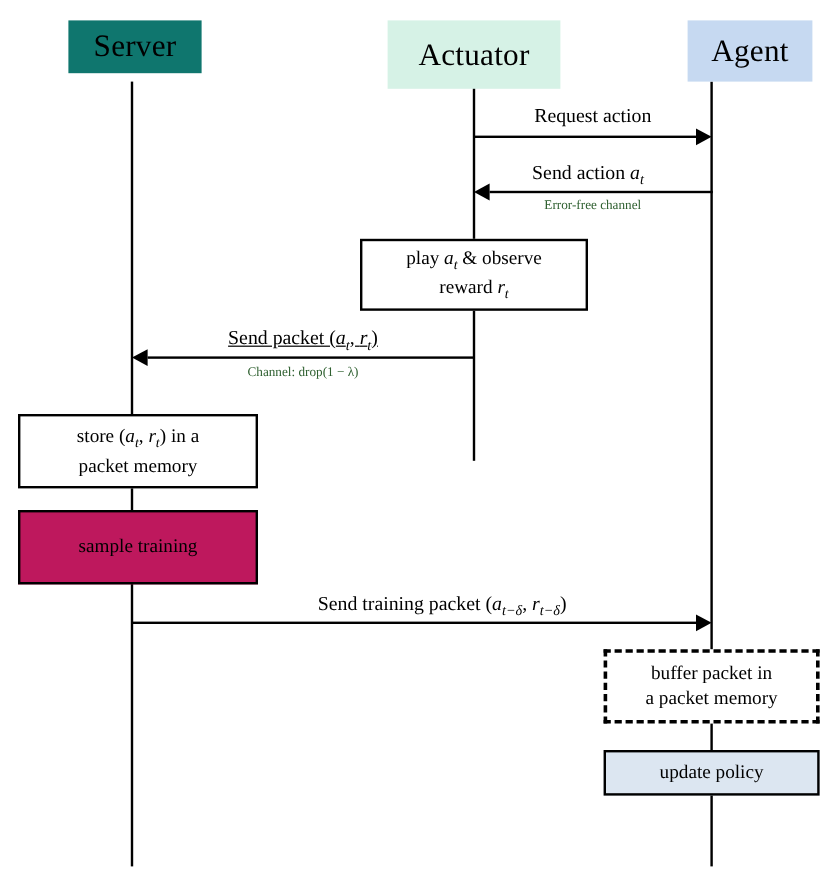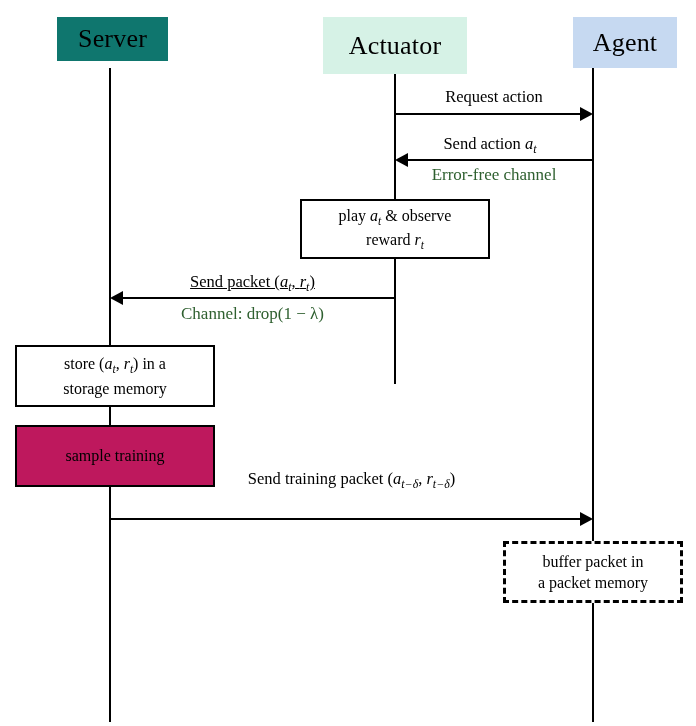--- a/index.html
+++ b/index.html
@@ -82,21 +82,21 @@
   .msg-label {
     position: absolute;
     text-align: center;
     font-size: 16.5px;
     line-height: 1.2;
     white-space: nowrap;
   }
   .msg-sublabel {
     position: absolute;
     text-align: center;
-    font-size: 17px;
+    font-size: 11px;
     line-height: 1.2;
     white-space: nowrap;
     color: #2f6030;
   }
 
   
   .mi { font-style: italic; font-family: "Liberation Serif","DejaVu Serif",serif; }
   .sub {
     font-size: 0.72em;
     vertical-align: sub;
@@ -149,32 +149,35 @@
     <span>Send packet (<span class="mi">a<span class="sub">t</span></span>, <span class="mi">r<span class="sub">t</span></span>)</span>
   </div>
   <div class="msg" style="left:123px; top:297px; width:272px;"></div>
   <div class="arrowhead left" style="left:110px; top:291px;"></div>
   <div class="msg-sublabel" style="left:110px; top:304px; width:285px;">
     <span>Channel: drop(1 − λ)</span>
   </div>
 
   <div class="box" style="left:15px; top:345px; width:200px; height:62px; background:#ffffff;">
     <span class="ln">store (<span class="mi">a<span class="sub">t</span></span>, <span class="mi">r<span class="sub">t</span></span>) in a</span>
-    <span class="ln">storage memory</span>
+    <span class="ln">packet memory</span>
   </div>
 
   <div class="box" style="left:15px; top:425px; width:200px; height:62px; background:#be185d;">
     <span class="ln">sample training</span>
   </div>
 
-  <div class="msg-label" style="left:110px; top:469px; width:483px;">
+  <div class="msg-label" style="left:110px; top:493px; width:483px;padding-left:17px;">
     <span>Send training packet (<span class="mi">a<span class="sub">t−δ</span></span>, <span class="mi">r<span class="sub">t−δ</span></span>)</span>
   </div>
   <div class="msg" style="left:110px; top:518px; width:470px;"></div>
   <div class="arrowhead right" style="left:580px; top:512px;"></div>
 
   <div class="box dashed" style="left:503px; top:541px; width:180px; height:62px; background:#ffffff;">
     <span class="ln">buffer packet in</span>
     <span class="ln">a packet memory</span>
   </div>
 
+  <div class="box" style="left:503px; top:625px; width:180px; height:38px; background:#dce6f1;">
+    <span class="ln">update policy</span>
+  </div>
 
 </div>
 
 </body></html>

